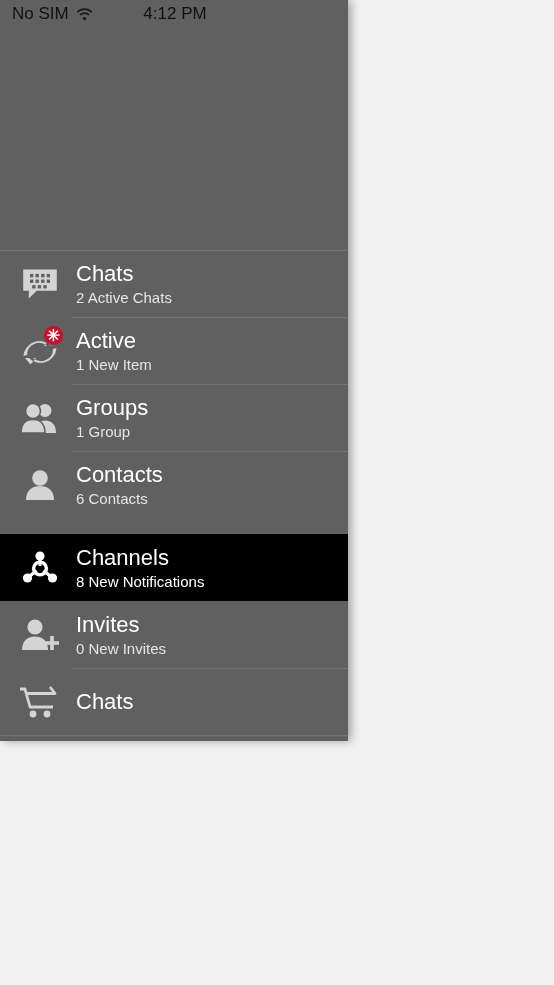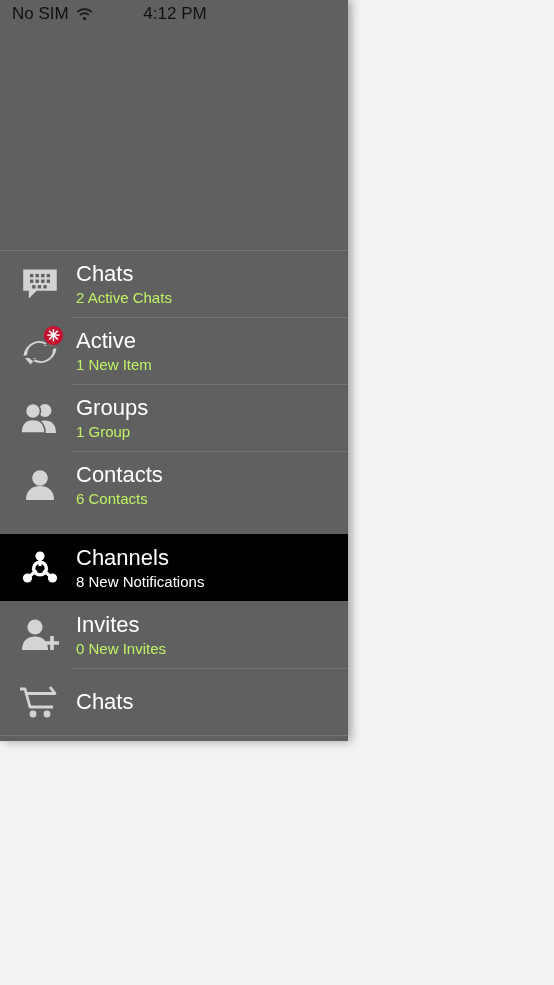--- a/index.html
+++ b/index.html
@@ -50,21 +50,21 @@
   }
   .row.first-sep-full .sep { left: 0; }
   .row .icon-wrap {
     position: relative;
     width: 64px; height: 67px;
     display: flex; align-items: center; justify-content: center;
     flex: 0 0 64px;
   }
   .row .texts { display: flex; flex-direction: column; justify-content: center; padding-left: 4px; }
   .row .title { color: #ffffff; font-size: 22px; line-height: 26px; font-weight: 400; }
-  .row .sub { color: #bef264; font-size: 15px; line-height: 19px; margin-top: 1px; }
+  .row .sub { color: #e5e5e5; font-size: 15px; line-height: 19px; margin-top: 1px; }
   .row.selected .sub { color: #ffffff; }
   .row.nosub .texts { justify-content: center; }
 
   .ico-badge {
     position: absolute; top: 8px; right: 8px;
     width: 21px; height: 21px; border-radius: 50%;
     background: #c8102e; color: #fff;
     display: flex; align-items: center; justify-content: center;
     font-size: 16px; font-weight: 700; line-height: 1;
     border: 1.5px solid #606060;

